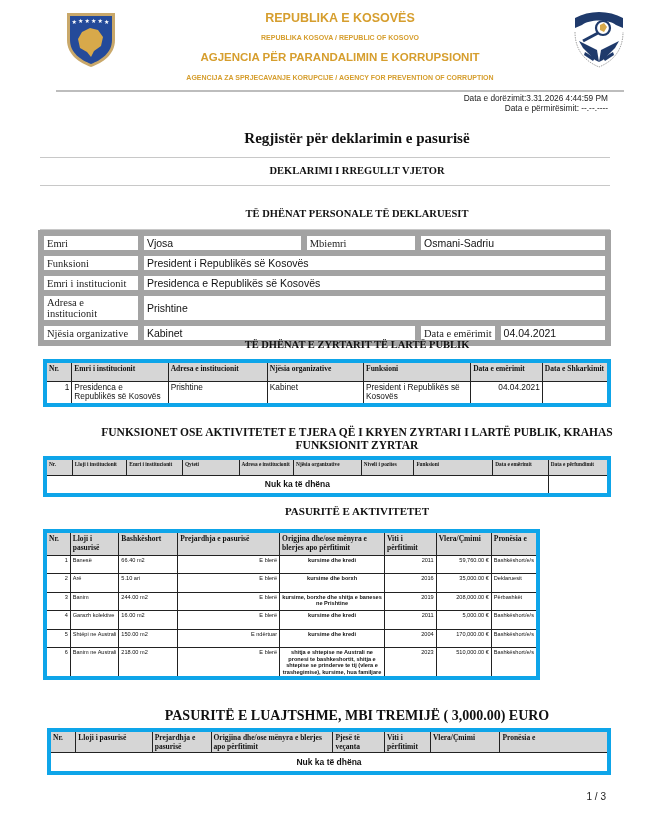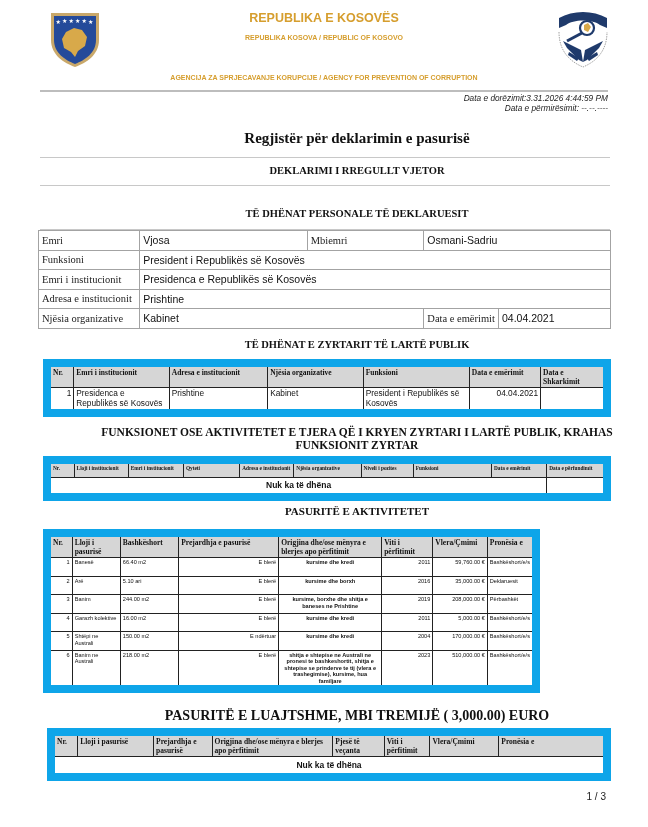--- a/index.html
+++ b/index.html
@@ -1,46 +1,46 @@
 <!DOCTYPE html>
 <html><head>
 <meta charset="utf-8">
 <style>
   * { box-sizing: border-box; margin: 0; padding: 0; }
   html, body { width: 648px; height: 827px; background: #ffffff; overflow: hidden; }
   body { position: relative; font-family: "Liberation Sans", sans-serif; color: #111; }
 
-  .header { position: absolute; left: 0; top: 0; width: 596px; height: 92px; padding-left: 8px; }
+  .header { position: absolute; left: 16px; top: 0; width: 596px; height: 92px; padding-left: 8px; }
   .coat { position: absolute; left: 48px; top: 10px; width: 54px; height: 58px; }
   .agency-logo { position: absolute; left: 553px; top: 8px; width: 60px; height: 62px; }
   .hdr-text { position: absolute; left: 120px; width: 408px; text-align: center; color: #d69e2e; font-family: "Liberation Sans", sans-serif; font-weight: bold; }
   .h1 { top: 11px; font-size: 12.5px; }
   .h2 { top: 34px; font-size: 7px; }
   .h3 { top: 51px; font-size: 11.5px; }
   .h4 { top: 74px; font-size: 7px; }
   .hdr-rule { position: absolute; left: 40px; top: 90px; width: 568px; height: 2px; background: #bdbdbd; }
 
-  .dates { position: absolute; right: 40px; top: 93px; text-align: right; font-size: 8.3px; line-height: 10px; color: #222; font-style: italic; }
+  .dates { position: absolute; right: 40px; top: 93px; text-align: right; font-size: 8.3px; line-height: 10px; color: #222; }
 
   .serif { font-family: "Liberation Serif", serif; margin-left: 33px; }
   .title { position: absolute; left: 0; width: 648px; top: 130px; text-align: center; font-size: 15px; font-weight: bold; }
   .rule { position: absolute; left: 40px; width: 570px; height: 1px; background: #c8c8c8; }
   .sub-title { position: absolute; left: 0; width: 648px; text-align: center; font-size: 10.5px; font-weight: bold; }
 
   
   .personal { position: absolute; left: 38px; top: 230px; width: 573px; border-collapse: collapse; }
-  .personal td { border: 1px solid #a3a3a3; height: 19.5px; font-size: 10.5px; padding: 1px 3px; vertical-align: middle; }
+  .personal td { border: 6px solid #a3a3a3; height: 19.5px; font-size: 10.5px; padding: 1px 3px; vertical-align: middle; }
   .personal td.lbl { font-family: "Liberation Serif", serif; font-size: 10.5px; color: #222; }
   .personal td.val { font-family: "Liberation Sans", sans-serif; font-size: 10.5px; }
   .personal td.rlbl { text-align: right; }
 
   .dt { position: absolute; border-collapse: collapse; }
   .dt th { background: #d6d6d6; border: 1px solid #222; font-family: "Liberation Serif", serif; font-weight: bold; text-align: left; vertical-align: top; padding: 1px 2px; color: #111; }
   .dt td { border: 1px solid #222; font-family: "Liberation Sans", sans-serif; vertical-align: top; padding: 1px 2px; }
-  .dt { border: 8px solid #0ea5e9; }
+  .dt { border: 4px solid #0ea5e9; }
   .r { text-align: right; }
   .c { text-align: center; font-weight: bold; }
 
   .official { left: 43px; top: 359px; width: 568px; }
   .official th { font-size: 7.5px; height: 20px; line-height: 9px; }
   .official td { font-size: 8.3px; line-height: 9.5px; height: 24px; }
 
   .other { left: 43px; top: 456px; width: 568px; }
   .other th { font-size: 5.3px; line-height: 6px; height: 17px; }
   .other td { font-size: 8.5px; height: 20px; vertical-align: middle; }
@@ -68,20 +68,21 @@
         <text x="20.5" y="12.5">★</text>
       <text x="27" y="12.5">★</text>
         <text x="33.5" y="13">★</text>
         <text x="40" y="14">★</text>
     </g>
     <path d="M18 22 L26 18 L34 20 L39 27 L37 36 L30 41 L27 47 L23 42 L16 38 L14 29 Z" fill="#d8a94a"></path>
   </svg>
 
   <div class="hdr-text h1">REPUBLIKA E KOSOVËS</div>
   <div class="hdr-text h2">REPUBLIKA KOSOVA / REPUBLIC OF KOSOVO</div>
+  <div class="hdr-text h3">AGJENCIA PËR PARANDALIMIN E KORRUPSIONIT</div>
   <div class="hdr-text h4">AGENCIJA ZA SPRJECAVANJE KORUPCIJE / AGENCY FOR PREVENTION OF CORRUPTION</div>
 
   <svg class="agency-logo" viewBox="0 0 60 62">
     <path d="M6 10 C20 2 40 2 54 10 L54 20 L47 17 C40 11 20 11 13 17 L6 20 Z" fill="#1f3a6b"></path>
     <circle cx="34" cy="20" r="7" fill="#ffffff" stroke="#1f3a6b" stroke-width="2.2"></circle>
     <path d="M31 17 L35 15 L38 19 L35 24 L31 22 Z" fill="#d8a94a"></path>
     <line x1="29" y1="25" x2="14" y2="33" stroke="#1f3a6b" stroke-width="3"></line>
     <g fill="#1f3a6b">
       <path d="M10 33 L28 42 L30 54 L26 52 L14 40 Z"></path>
       <path d="M50 33 L32 42 L30 54 L34 52 L46 40 Z"></path>

